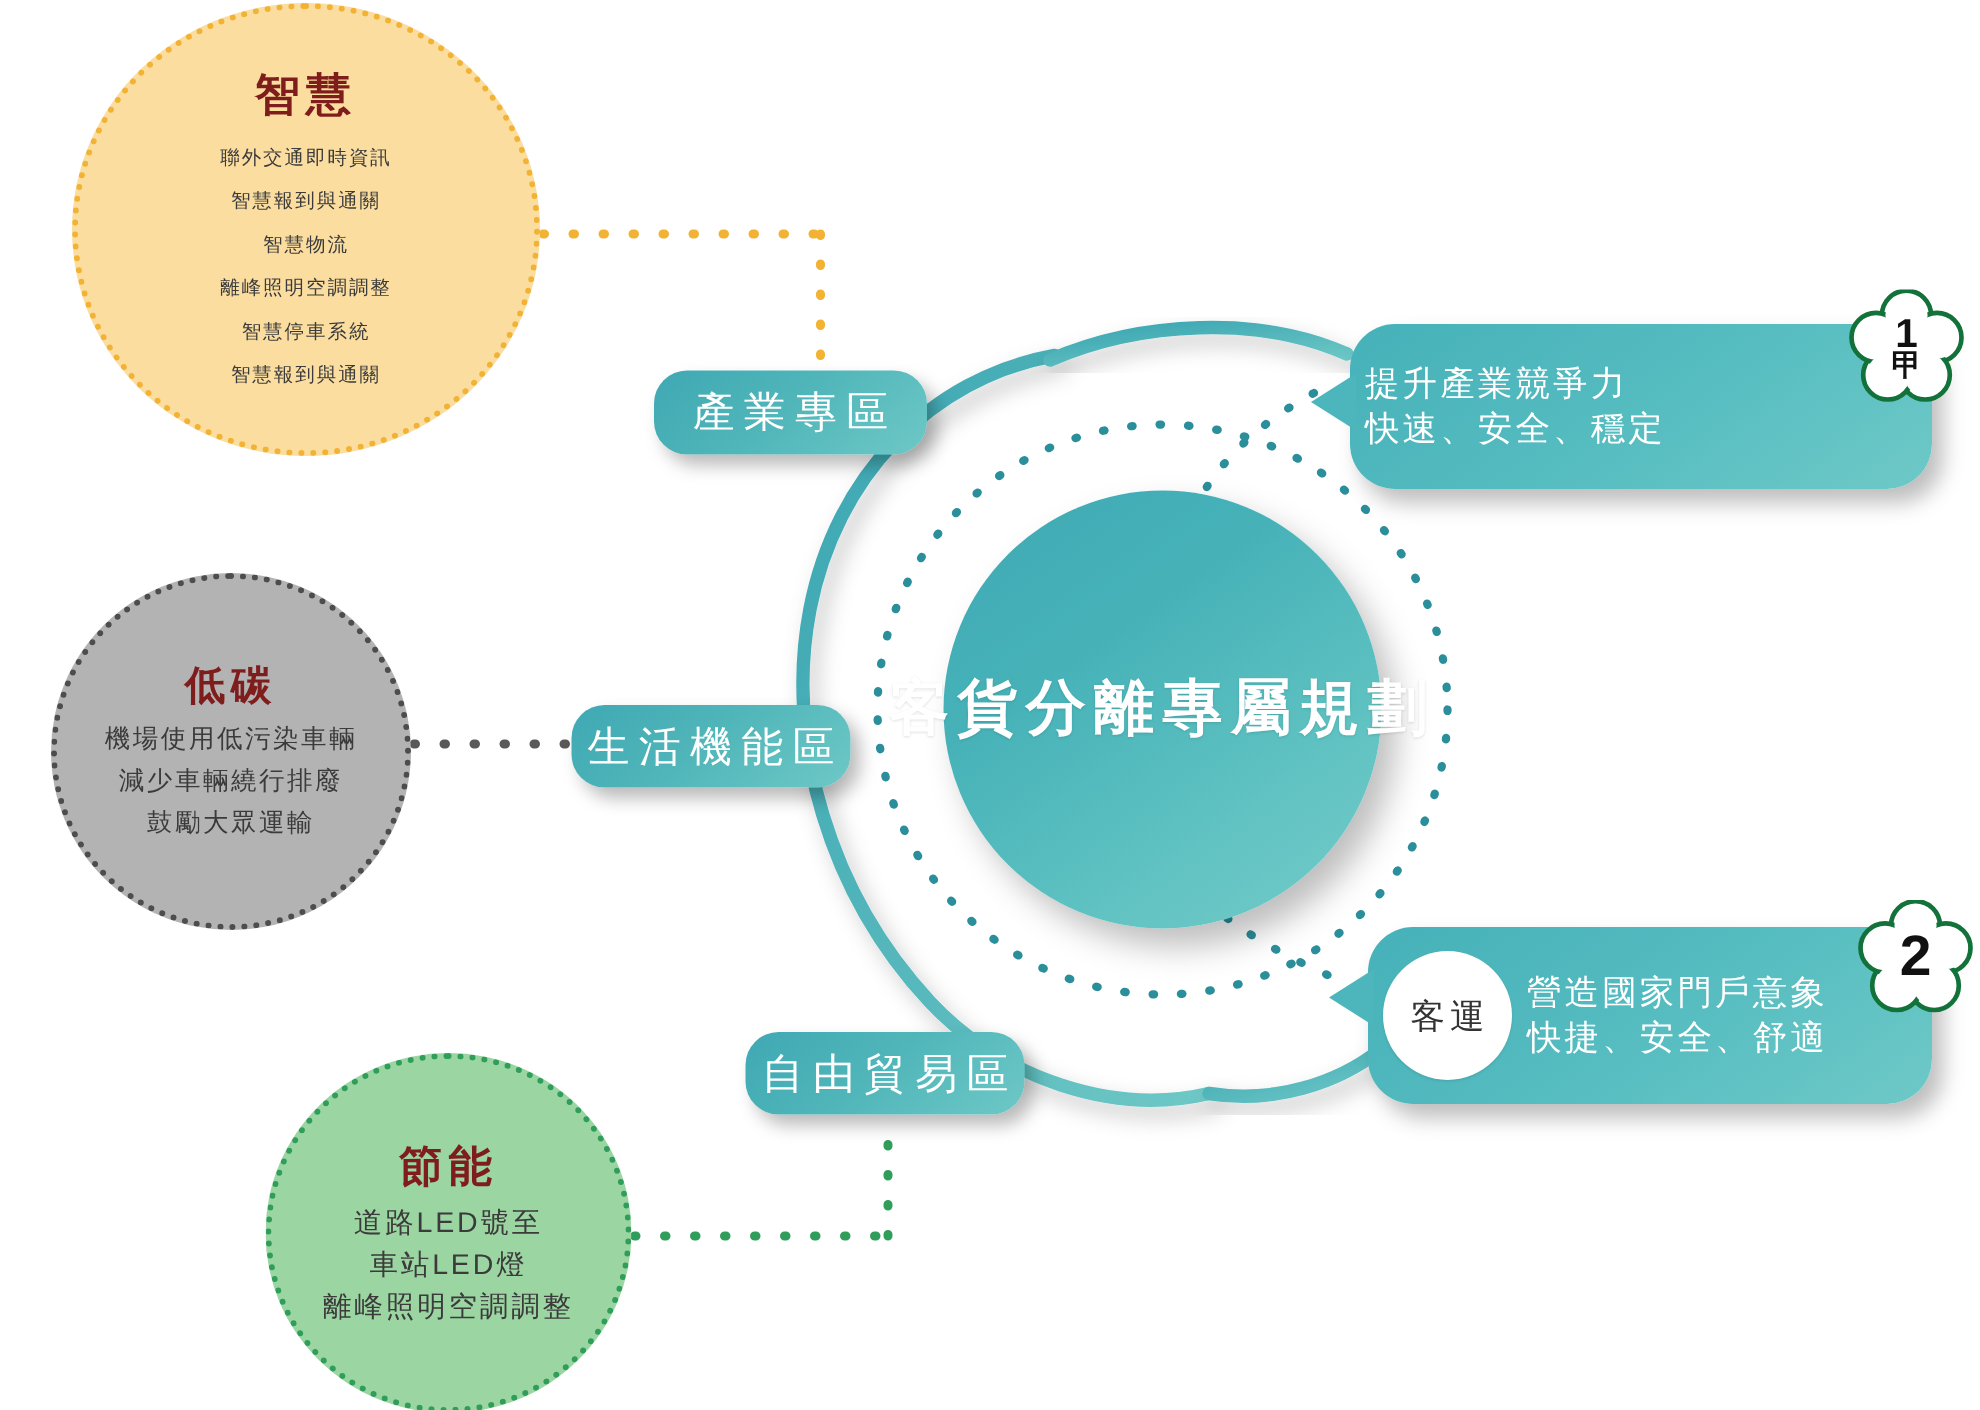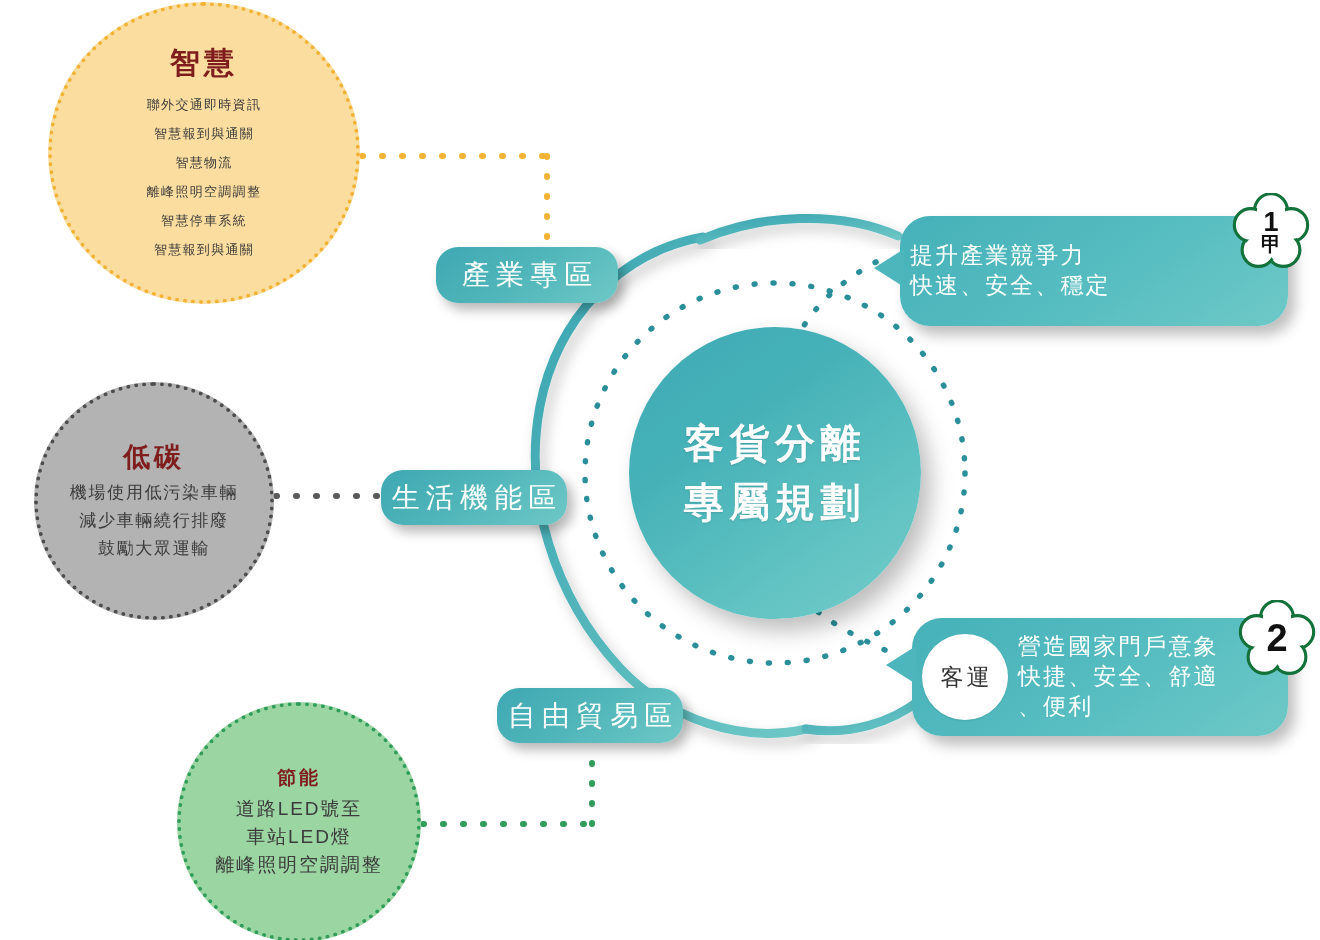--- a/index.html
+++ b/index.html
@@ -59,31 +59,31 @@
   }
   #feat-lowcarbon .f-title{font-size:27px;margin-bottom:4px;}
   #feat-lowcarbon .f-item{font-size:17px;line-height:28px;}
 
   
   #feat-energy{
     left:177px;top:702px;width:244px;height:240px;
     background:#9bd5a2;
     border:4px dotted #2f9e5a;
   }
-  #feat-energy .f-title{font-size:19px;margin-bottom:4px;}
+  #feat-energy .f-title{font-size:29px;margin-bottom:4px;}
   #feat-energy .f-item{font-size:19px;line-height:28px;}
 
   
   #center-circle{
     position:absolute;
     left:629px;top:327px;width:292px;height:292px;
     border-radius:50%;
     background:linear-gradient(145deg,#3fa9b4 0%,#46b2b8 35%,#63c4c3 75%,#73cbc8 100%);
     box-shadow:10px 12px 22px rgba(0,0,0,.26);
-    display:flex;flex-direction:column;align-items:center;justify-content:center;
+    display:flex;align-items:center;justify-content:center;
     z-index:3;
   }
   #center-circle .c-line{
     color:#fff;font-size:40px;font-weight:bold;
     letter-spacing:.14em;line-height:1.48;
     text-shadow:0 1px 2px rgba(0,0,0,.12);
     white-space:nowrap;
   }
 
   
@@ -259,21 +259,20 @@
   </div>
 
   <div class="callout" id="callout-pax">
     <div class="tail"></div>
     <div class="mode-badge">
       <span>客運</span>
     </div>
     <div class="co-lines">
       <div class="co-line">營造國家門戶意象</div>
       <div class="co-line">快捷、安全、舒適</div>
-      <div class="co-line">、便利</div>
     </div>
   </div>
 
   <div class="flower" id="flower-1">
     <svg width="78" height="78" viewBox="0 0 100 100">
       <g fill="#ffffff" stroke="#13713a" stroke-width="4">
         <circle cx="50" cy="22" r="21"></circle>
         <circle cx="76" cy="41" r="21"></circle>
         <circle cx="66" cy="73" r="21"></circle>
         <circle cx="34" cy="73" r="21"></circle>

